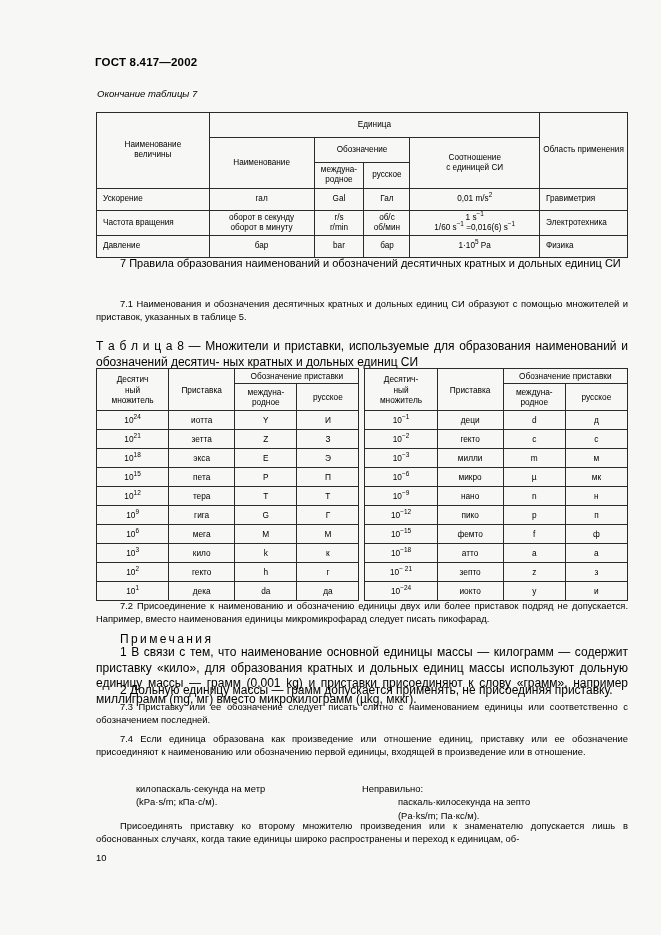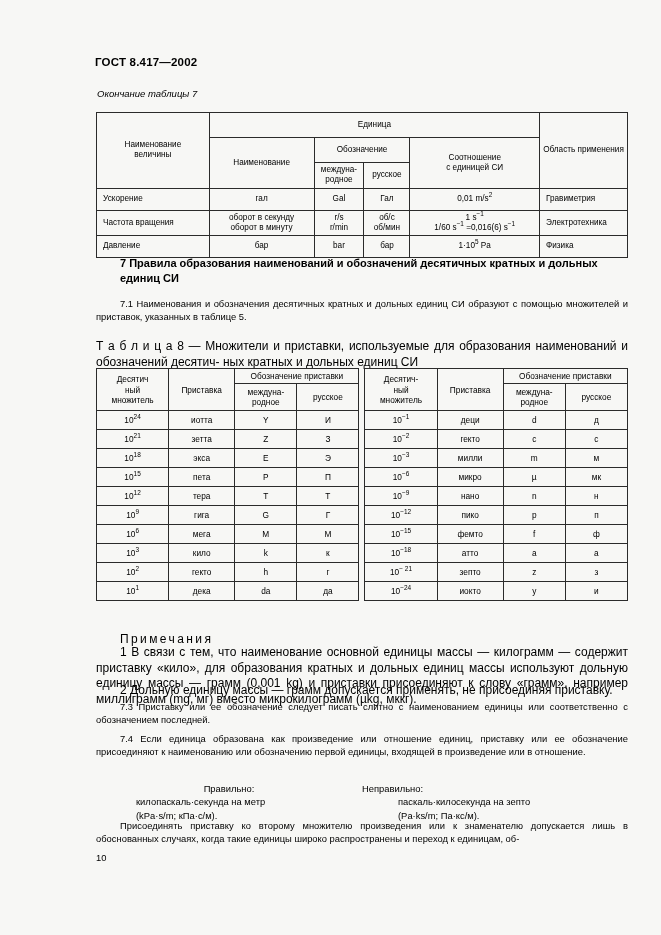--- a/index.html
+++ b/index.html
@@ -87,21 +87,21 @@
     background: #f7f7f5;
   }
   #tbl8 tr.datarow td { height: 14px; }
 
   
   .sect-head {
     position: absolute;
     left: 104px;
     width: 508px;
     font-size: 11px;
-    font-weight: bold;
+    font-weight: normal;
     line-height: 1.35;
   }
   .para {
     position: absolute;
     font-size: 9.4px;
     line-height: 1.33;
     text-align: justify;
     width: 532px;
     left: 80px;
   }
@@ -372,34 +372,34 @@
         <td>da</td>
         <td>да</td>
         <td><span>10</span><sup>−24</sup></td>
         <td>иокто</td>
         <td>y</td>
         <td>и</td>
       </tr>
     </tbody>
   </table>
 
+  <div class="para ind" style="top:600px">7.2 Присоединение к наименованию и обозначению единицы двух или более приставок подряд не допускается. Например, вместо наименования единицы микромикрофарад следует писать пикофарад.</div>
 
   <div class="para note-head small" style="top:632px">Примечания</div>
 
   <div class="para ind small" style="top:645px">1 В связи с тем, что наименование основной единицы массы — килограмм — содержит приставку «кило», для образования кратных и дольных единиц массы используют дольную единицу массы — грамм (0,001 kg) и приставки присоединяют к слову «грамм», например миллиграмм (mg, мг) вместо микрокилограмм (µkg, мккг).</div>
 
   <div class="para ind small" style="top:683px">2 Дольную единицу массы — грамм допускается применять, не присоединяя приставку.</div>
 
   <div class="para ind" style="top:701px">7.3 Приставку или ее обозначение следует писать слитно с наименованием единицы или соответственно с обозначением последней.</div>
 
   <div class="para ind" style="top:733px">7.4 Если единица образована как произведение или отношение единиц, приставку или ее обозначение присоединяют к наименованию или обозначению первой единицы, входящей в произведение или в отношение.</div>
 
   <div class="two-col" style="top:782px">
     <span class="col colA">
-      <span class="ttl">Правильно:</span>
       <span class="ln">килопаскаль·секунда на метр</span>
       <span class="ln">(kPa·s/m; кПа·с/м).</span>
     </span><span class="col colB">
       <span class="ttl">Неправильно:</span>
       <span class="ln">паскаль·килосекунда на зепто</span>
       <span class="ln">(Pa·ks/m; Па·кс/м).</span>
     </span>
   </div>
 
   <div class="para ind" style="top:820px">Присоединять приставку ко второму множителю произведения или к знаменателю допускается лишь в обоснованных случаях, когда такие единицы широко распространены и переход к единицам, об-</div>

